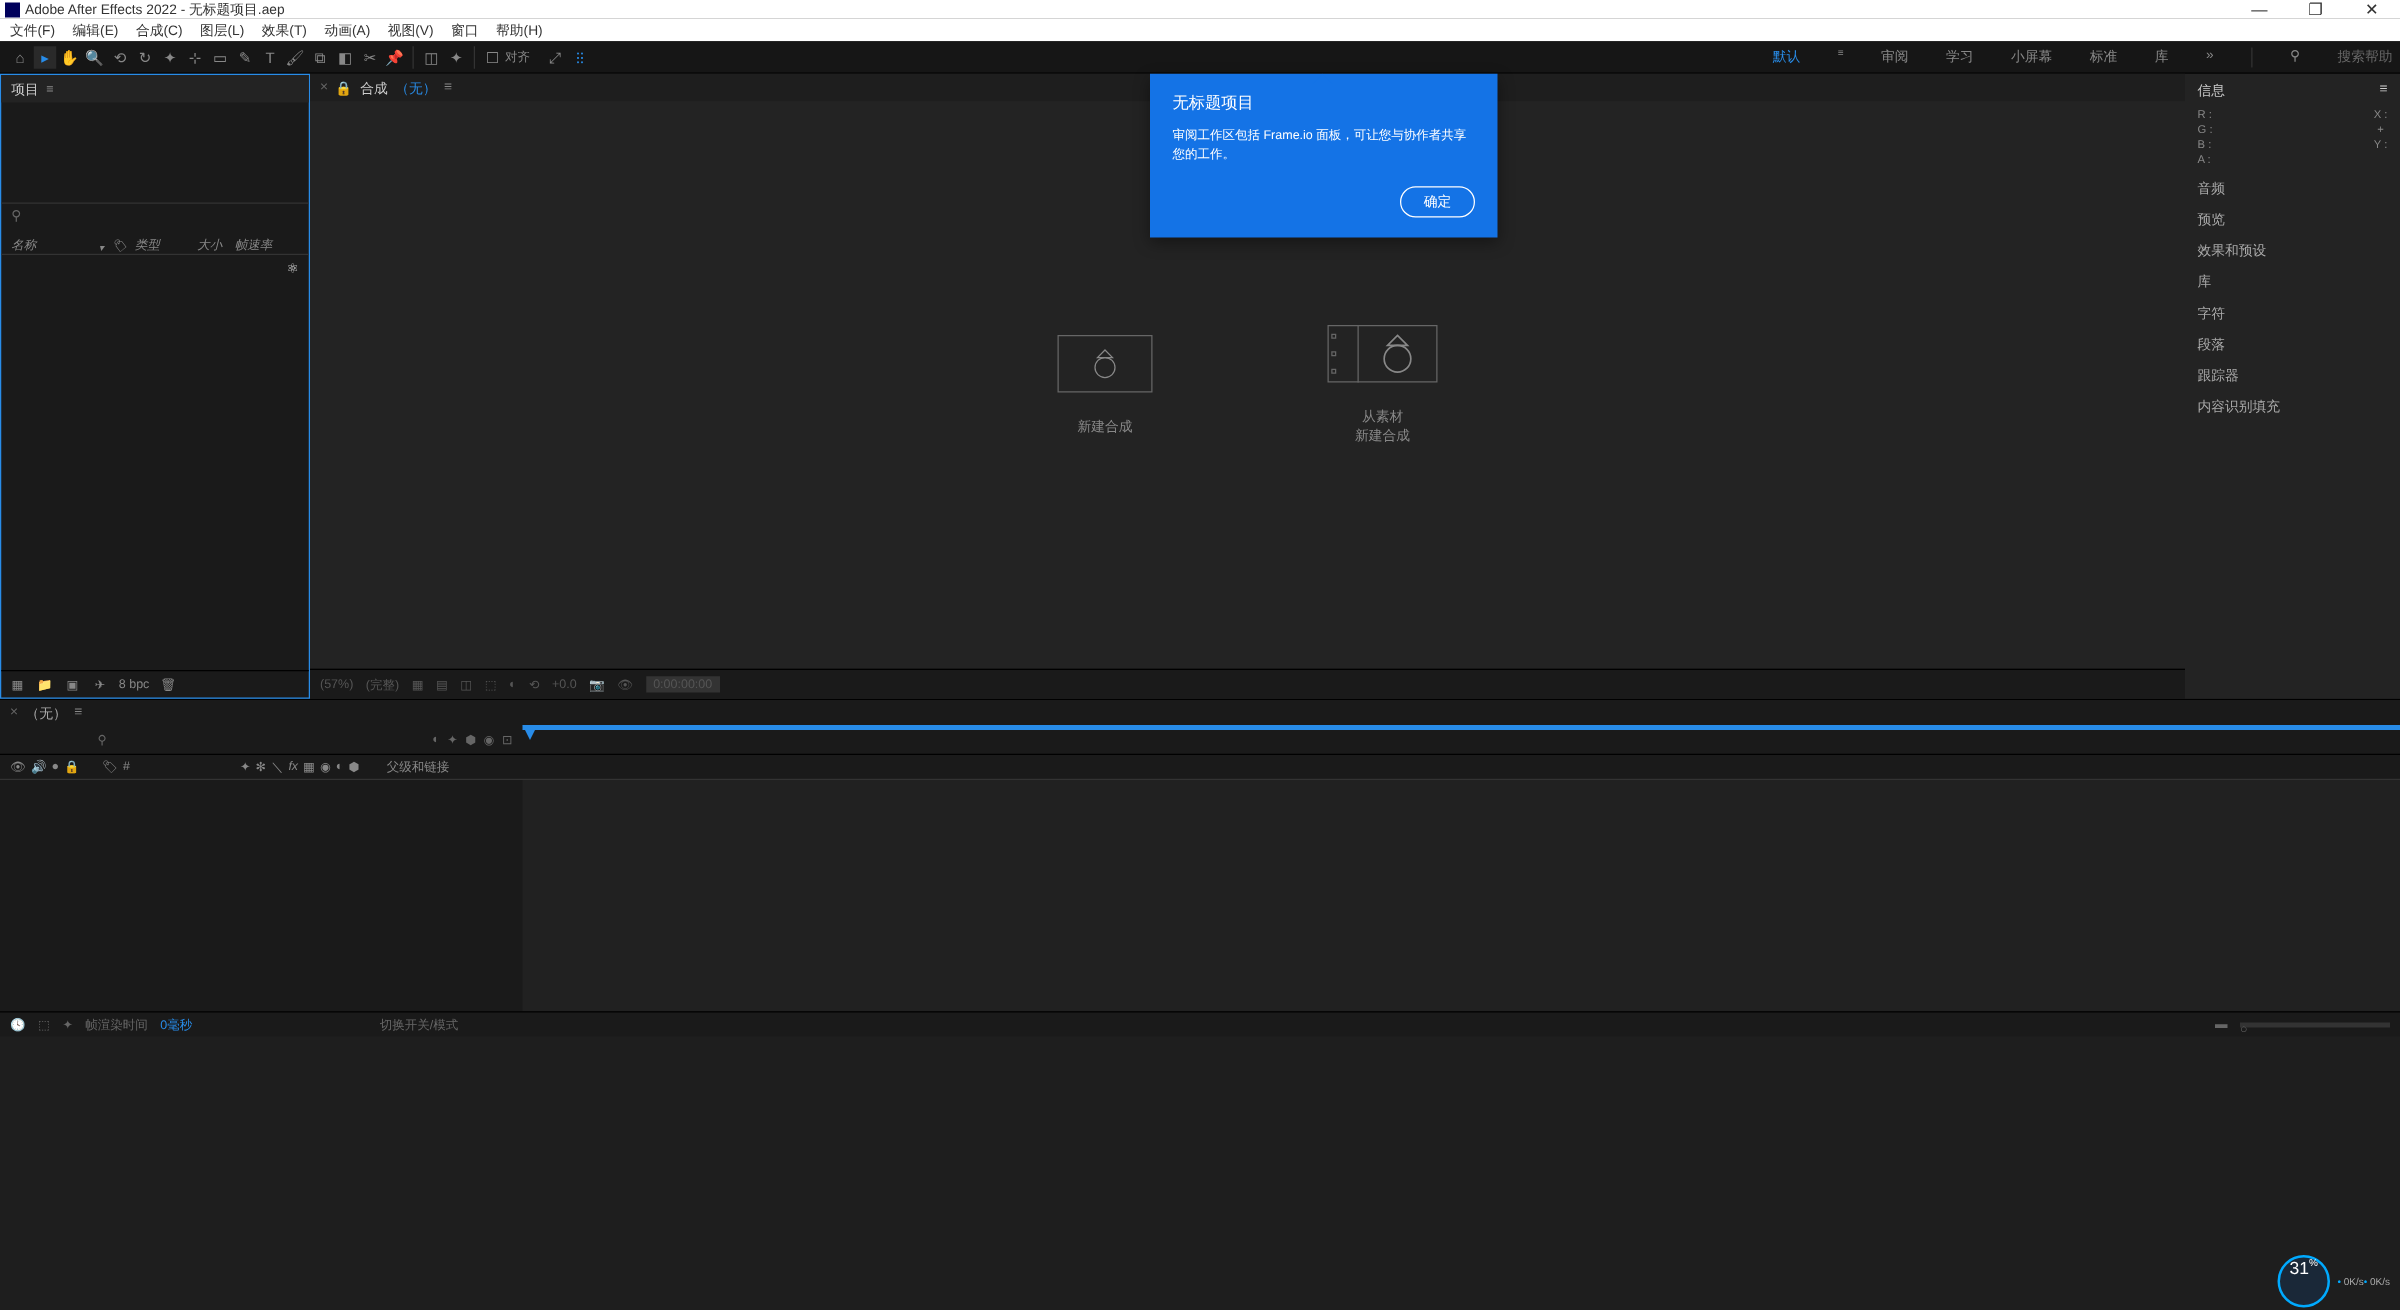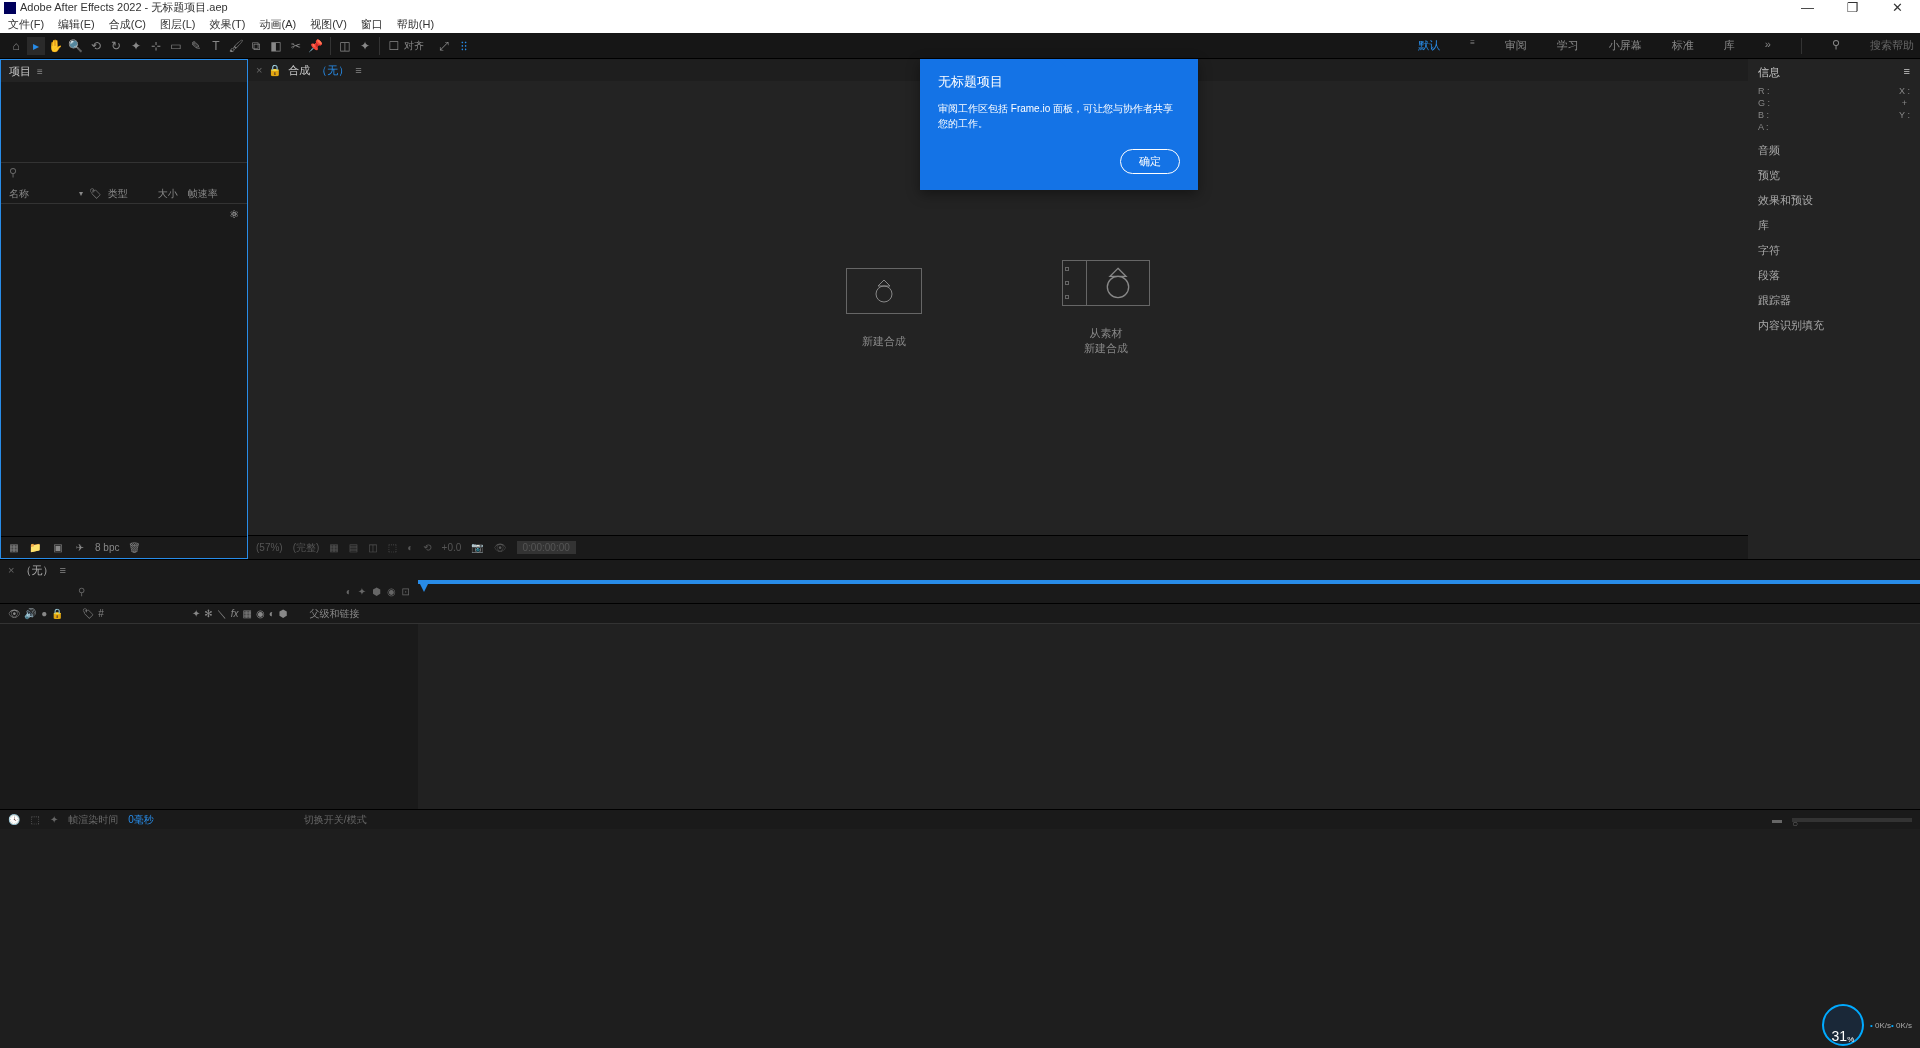--- a/index.html
+++ b/index.html
@@ -17,21 +17,21 @@
 .workspace-tabs{margin-left:auto;display:flex;gap:30px;font-size:11px;align-items:flex-start;}
 .workspace-tabs span{color:#888;}
 .workspace-tabs .active{color:#288ce8;}
 .main{display:flex;height:500px;}
 .project-panel{width:248px;background:#1a1a1a;border:1px solid #288ce8;display:flex;flex-direction:column;}
 .panel-tab{height:22px;padding:4px 8px;font-size:11px;color:#ccc;display:flex;align-items:center;gap:6px;background:#232323;}
 .panel-tab .menu{font-size:10px;color:#888;}
 .project-body{flex:1;display:flex;flex-direction:column;}
 .project-preview{height:80px;}
 .project-search{height:22px;border-top:1px solid #333;padding:3px 8px;color:#666;}
-.project-cols{height:20px;display:flex;padding:0 8px;font-size:10px;color:#888;align-items:center;border-bottom:1px solid #333;}
+.project-cols{height:20px;display:flex;padding:0 8px;font-size:10px;color:#888;align-items:flex-end;border-bottom:1px solid #333;font-style:italic;}
 .project-cols span:first-child{width:70px;}
 .project-list{flex:1;}
 .project-footer{height:22px;display:flex;align-items:center;padding:0 6px;gap:8px;color:#888;font-size:10px;border-top:1px solid #000;}
 .project-footer .ic{width:14px;height:14px;display:inline-flex;align-items:center;justify-content:center;}
 .comp-panel{flex:1;background:#232323;display:flex;flex-direction:column;}
 .comp-tabs{height:22px;display:flex;align-items:center;padding:0 8px;font-size:11px;gap:6px;background:#1e1e1e;}
 .comp-tabs .none{color:#288ce8;}
 .comp-viewer{flex:1;background:#232323;display:flex;align-items:center;justify-content:center;gap:140px;}
 .start-btn{text-align:center;color:#888;}
 .start-btn .box{width:76px;height:46px;border:1px solid #666;margin:0 auto 20px;display:flex;align-items:center;justify-content:center;}
@@ -57,21 +57,21 @@
 .tl-playhead{position:absolute;top:0;left:0;width:12px;height:12px;background:#288ce8;clip-path:polygon(0 0,100% 0,50% 100%);}
 .tl-bar{position:absolute;top:0;left:0;right:0;height:4px;background:#288ce8;}
 .tl-cols{height:20px;display:flex;border-bottom:1px solid #333;}
 .tl-cols-left{width:418px;display:flex;align-items:center;padding:0 8px;font-size:10px;color:#888;gap:4px;}
 .tl-body{flex:1;display:flex;}
 .tl-body-left{width:418px;background:#1a1a1a;}
 .tl-body-right{flex:1;background:#212121;}
 .tl-footer{height:20px;display:flex;align-items:center;padding:0 8px;color:#666;font-size:10px;gap:10px;border-top:1px solid #000;}
 .tl-footer .switch{margin-left:140px;}
 .sysinfo{position:absolute;bottom:2px;right:8px;display:flex;align-items:center;gap:6px;color:#fff;font-size:9px;}
-.sysinfo .circ{width:42px;height:42px;border-radius:50%;border:2px solid #0af;display:flex;align-items:flex-end;justify-content:center;font-size:14px;background:#1a2838;}
+.sysinfo .circ{width:42px;height:42px;border-radius:50%;border:2px solid #0af;display:flex;align-items:flex-start;justify-content:center;font-size:14px;background:#1a2838;}
 .sysinfo .net{display:flex;flex-direction:row;font-size:8px;color:#aaa;}
 .sysinfo .net div::before{content:'• ';color:#0af;}
 svg{display:block;}
 .chev{font-size:8px;color:#888;}
 </style>
 </head>
 <body>
 
 <div class="titlebar">
   <span class="ae-icon"></span>

